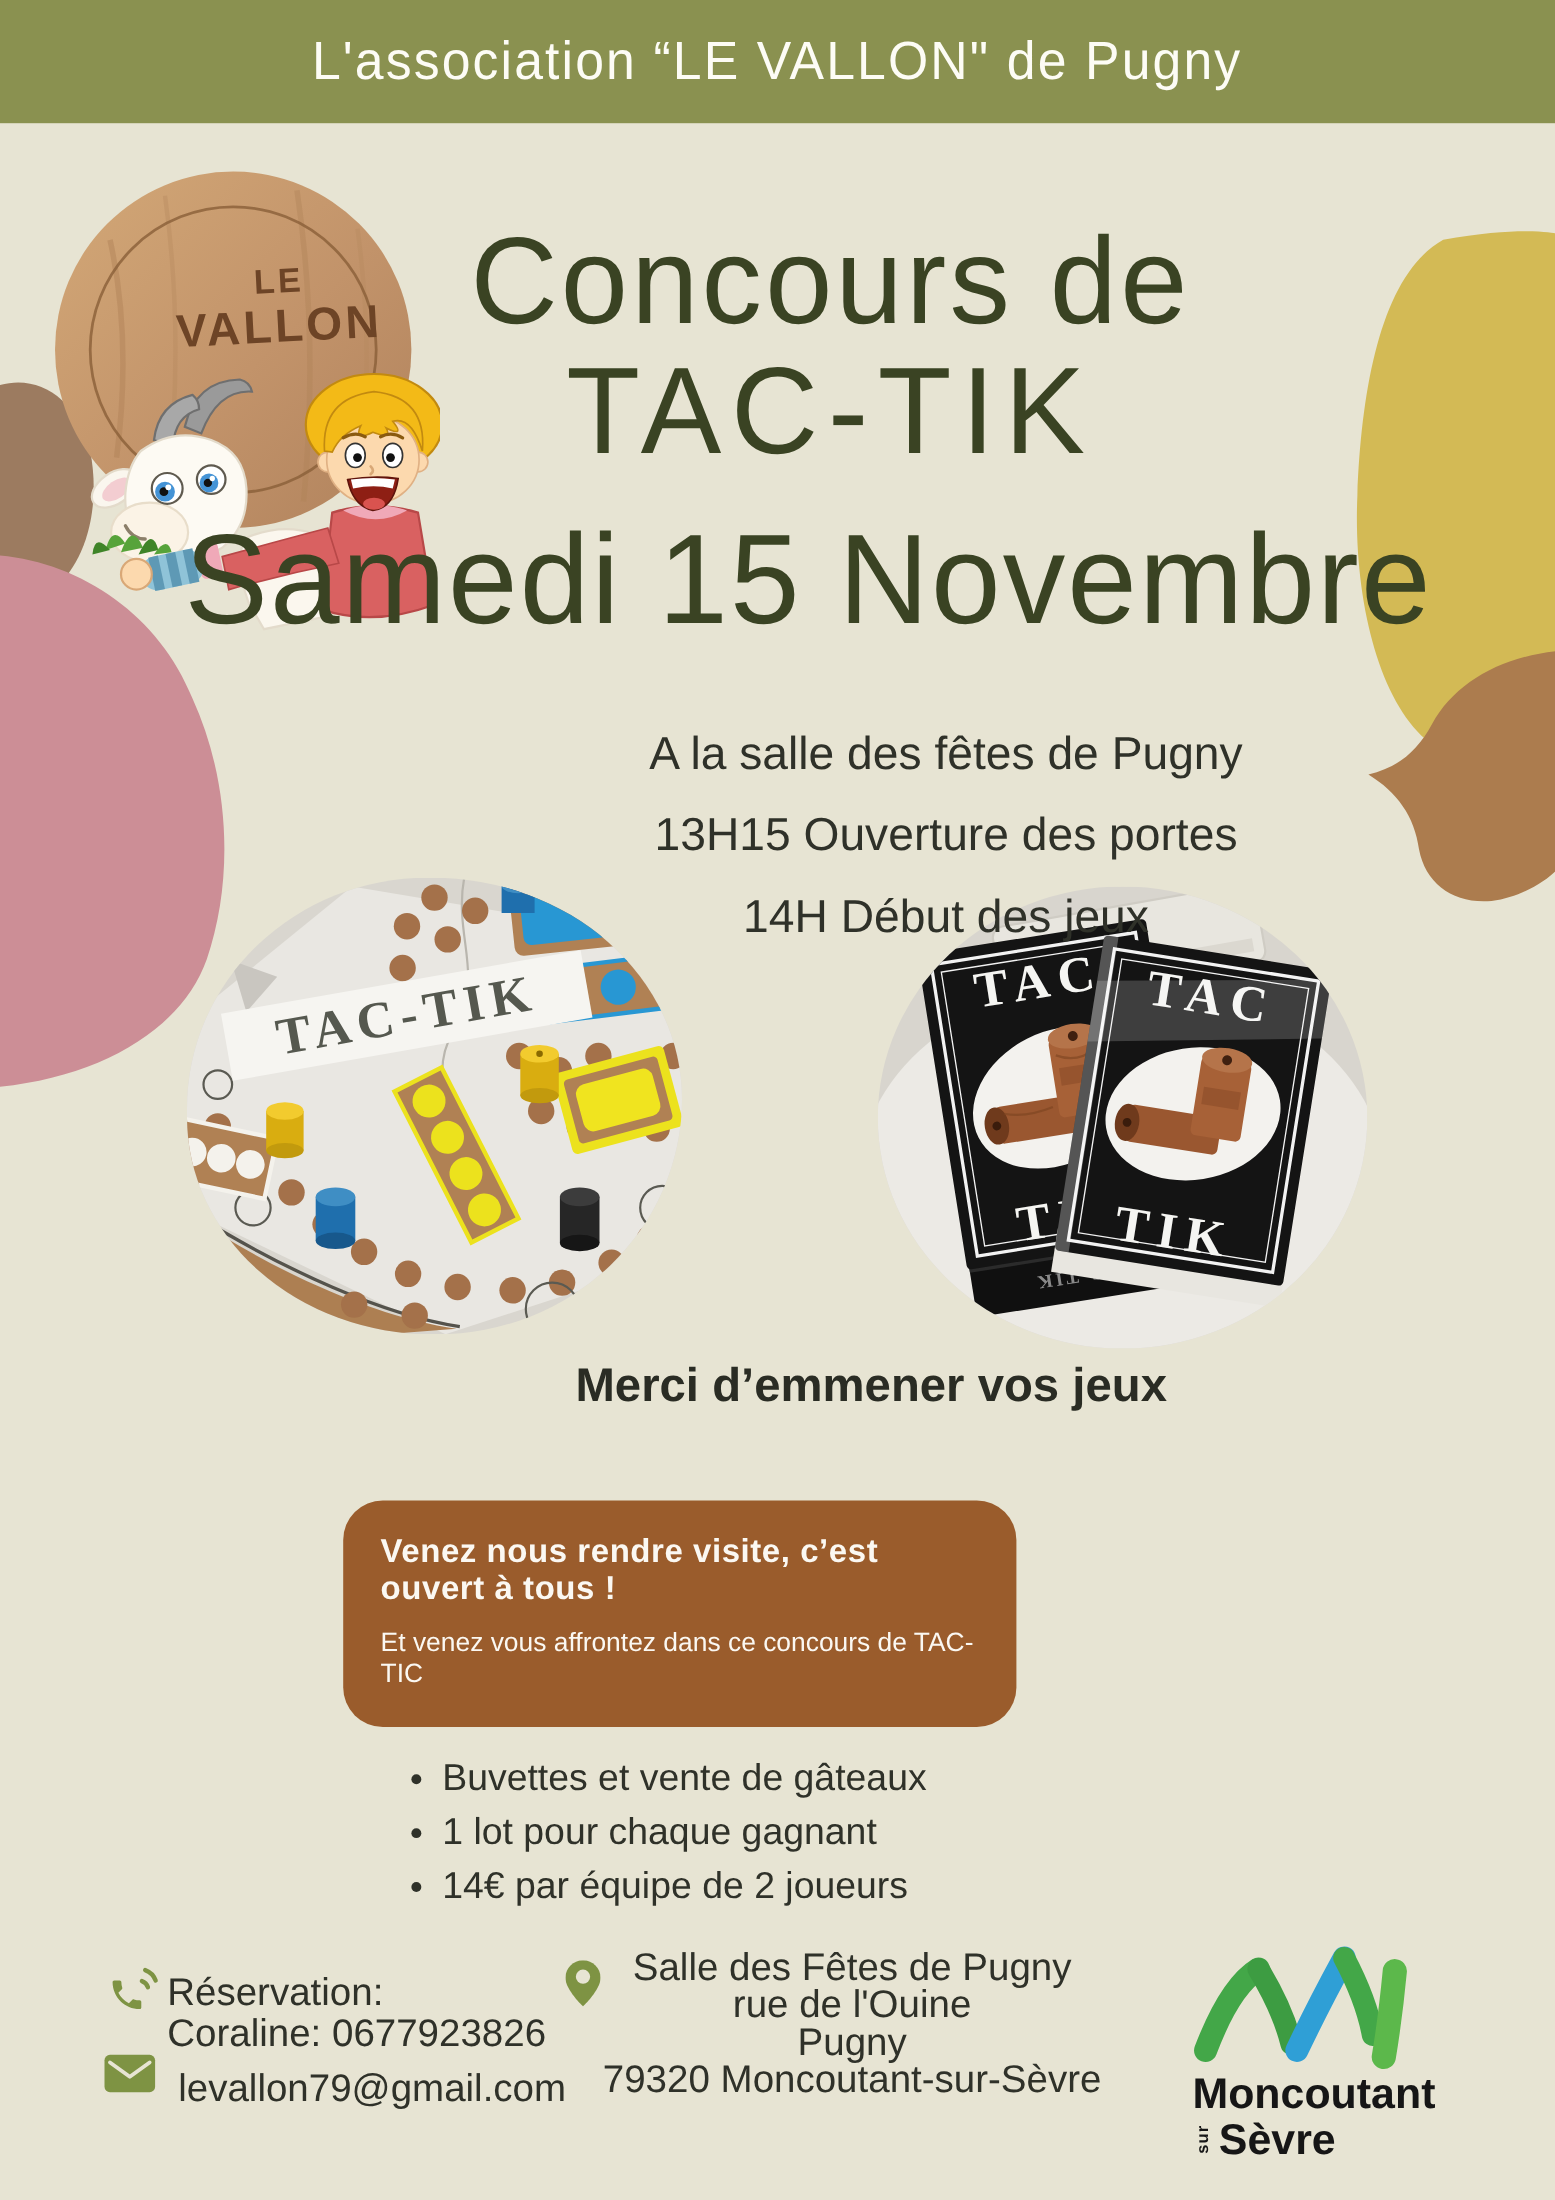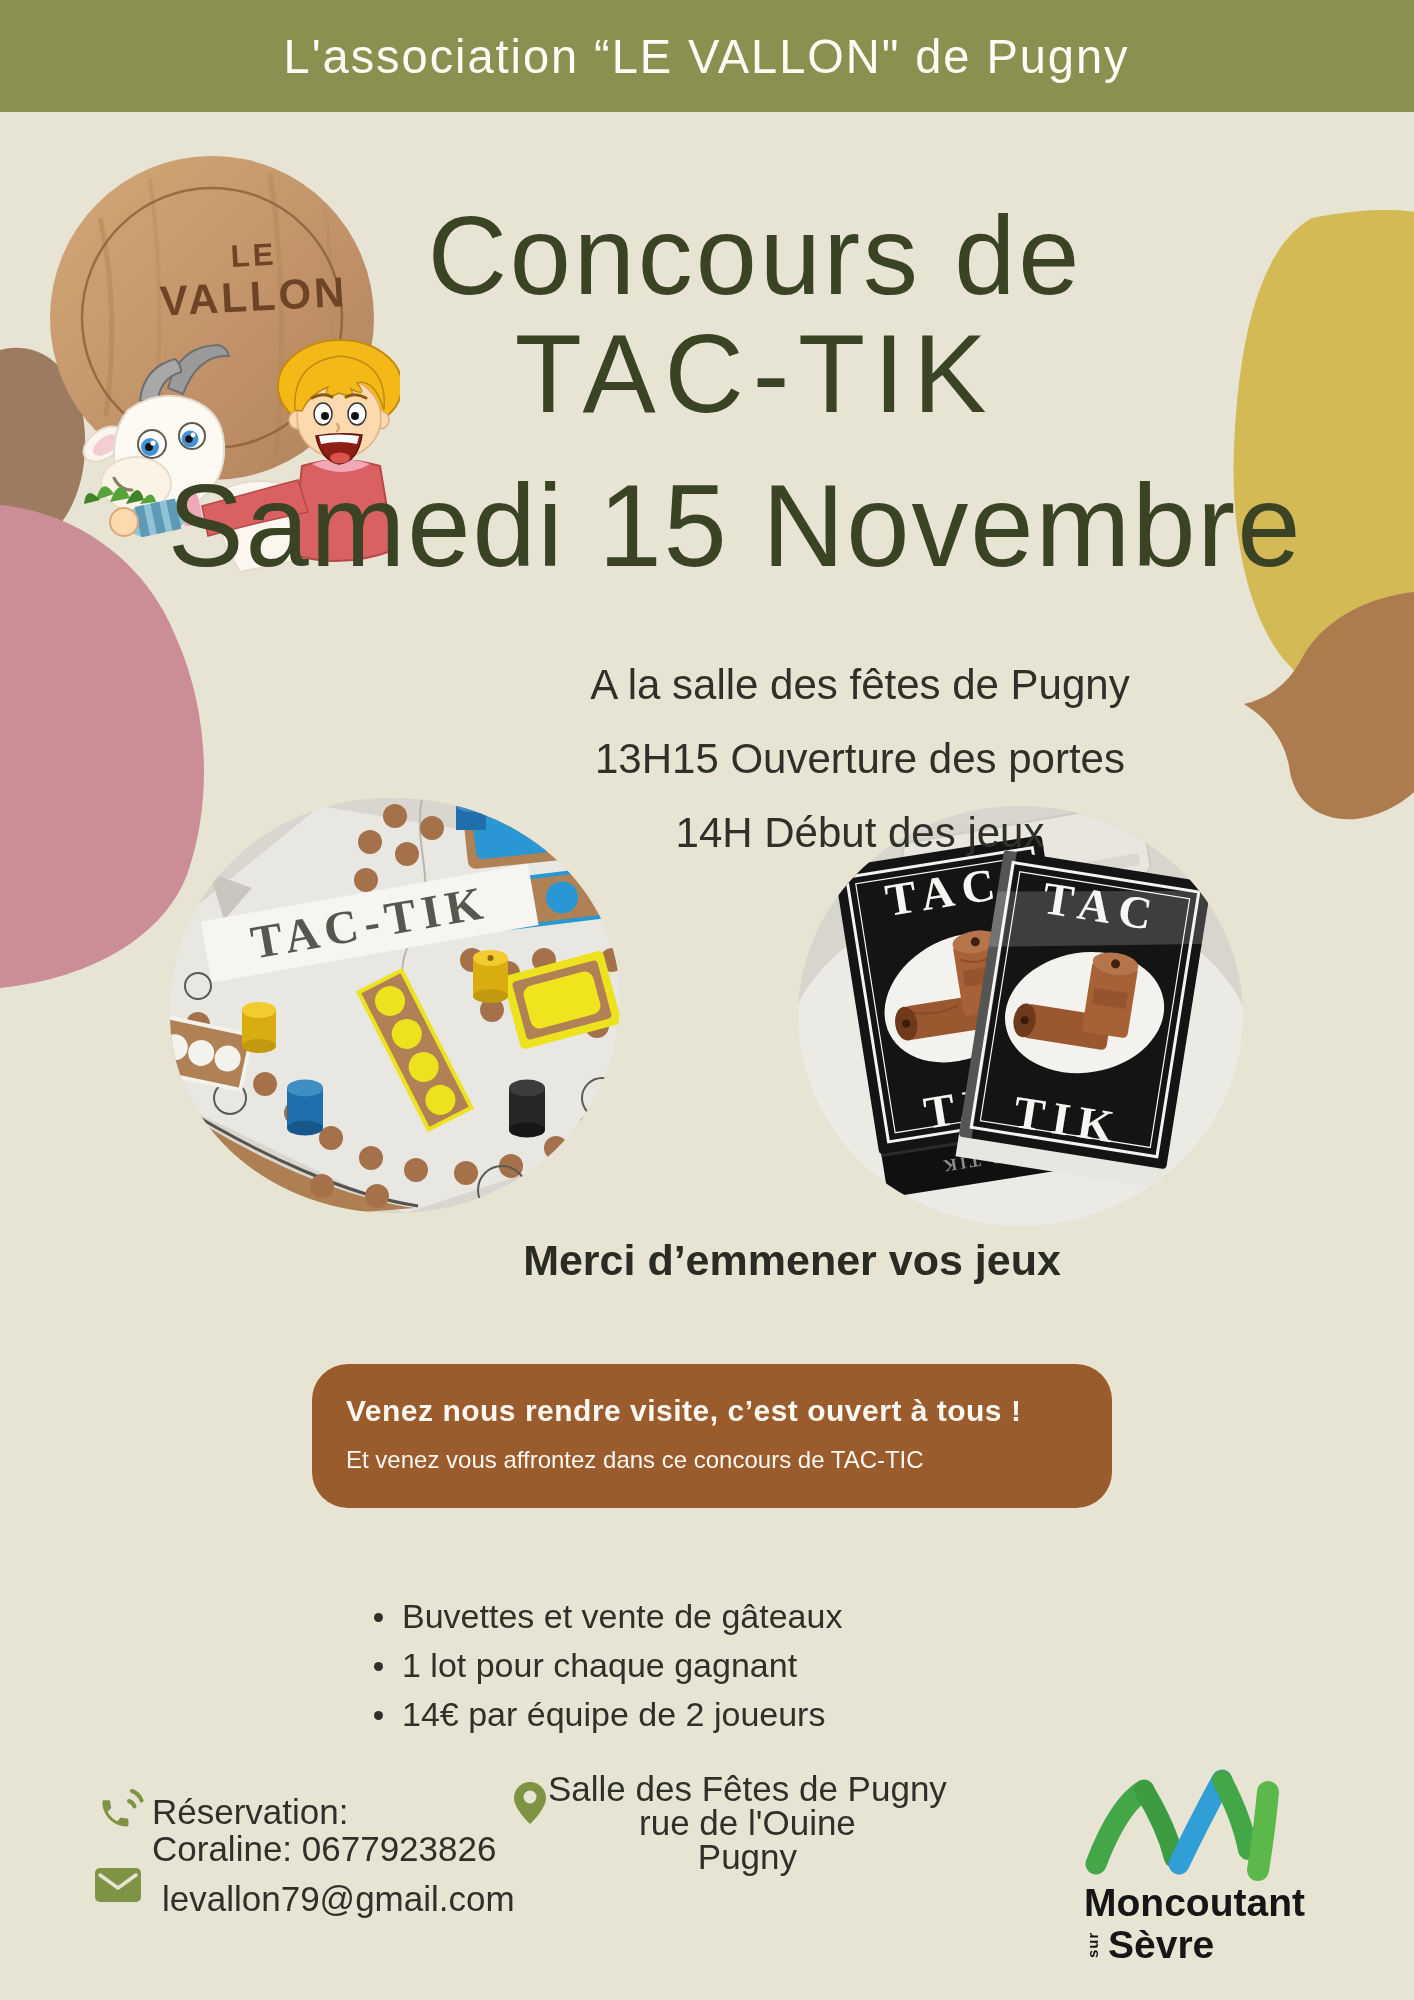--- a/index.html
+++ b/index.html
@@ -41,21 +41,21 @@
   .photo-circle{position:absolute; overflow:hidden; z-index:1; border-radius:50%;}
   .photo-left{left:170px; top:798px; width:450px; height:415px; border-radius:49% 51% 50% 50%/51% 49% 52% 48%;}
   .photo-right{left:798px; top:806px; width:445px; height:420px;}
 
   .note-line{
     position:absolute; left:0; top:1236px; width:1414px; text-align:center;
     transform:translateX(85px); font-size:43px; font-weight:bold; color:#2A2C24; z-index:2;
   }
 
   .cta-box{
-    position:absolute; left:312px; top:1364px; width:800px; box-sizing:border-box;
+    position:absolute; left:312px; top:1364px; width:612px; box-sizing:border-box;
     background:#9A5C2C; border-radius:36px; padding:30px 34px 34px 34px; z-index:2; color:#FBF8F2;
   }
   .cta-bold{font-size:30px; font-weight:bold; letter-spacing:.5px;}
   .cta-text{font-size:24px; margin-top:18px; font-weight:400;}
 
   .bullets{
     position:absolute; left:368px; top:1592px; z-index:2;
     list-style:none; margin:0; padding:0; font-size:34px; color:#2F3129;
   }
   .bullets li{position:relative; padding-left:34px; line-height:49px;}
@@ -359,20 +359,21 @@
   <div class="footer-text" style="left:162px; top:1879px;">levallon79@gmail.com</div>
 
   <svg class="icon" style="left:514px; top:1782px;" width="32" height="42" viewBox="0 0 32 42">
     <path d="M16 0C7.2 0 0 7.2 0 16c0 11 16 26 16 26s16-15 16-26C32 7.2 24.8 0 16 0z" fill="#7E9343"></path>
     <circle cx="16" cy="15" r="6.5" fill="#E7E4D3"></circle>
   </svg>
   <div class="footer-text addr" style="left:548px; top:1772px;text-align:center;">
     <div>Salle des Fêtes de Pugny</div>
     <div>rue de l'Ouine</div>
     <div>Pugny</div>
+    <div>79320 Moncoutant-sur-Sèvre</div>
   </div>
 
   <svg class="abs" style="left:1082px; top:1758px; z-index:2;" width="252" height="210" viewBox="0 0 252 210">
     <g stroke-linecap="round" fill="none">
       <path d="M14,106 Q36,48 62,32" stroke="#43A748" stroke-width="21"></path>
       <path d="M62,32 Q84,68 92,100" stroke="#3D9C42" stroke-width="20"></path>
       <path d="M140,22 Q116,66 97,106" stroke="#2F9FD6" stroke-width="21"></path>
       <path d="M140,22 Q160,60 166,92" stroke="#43A748" stroke-width="20"></path>
       <path d="M186,34 Q182,76 176,112" stroke="#5CB84B" stroke-width="22"></path>
     </g>

